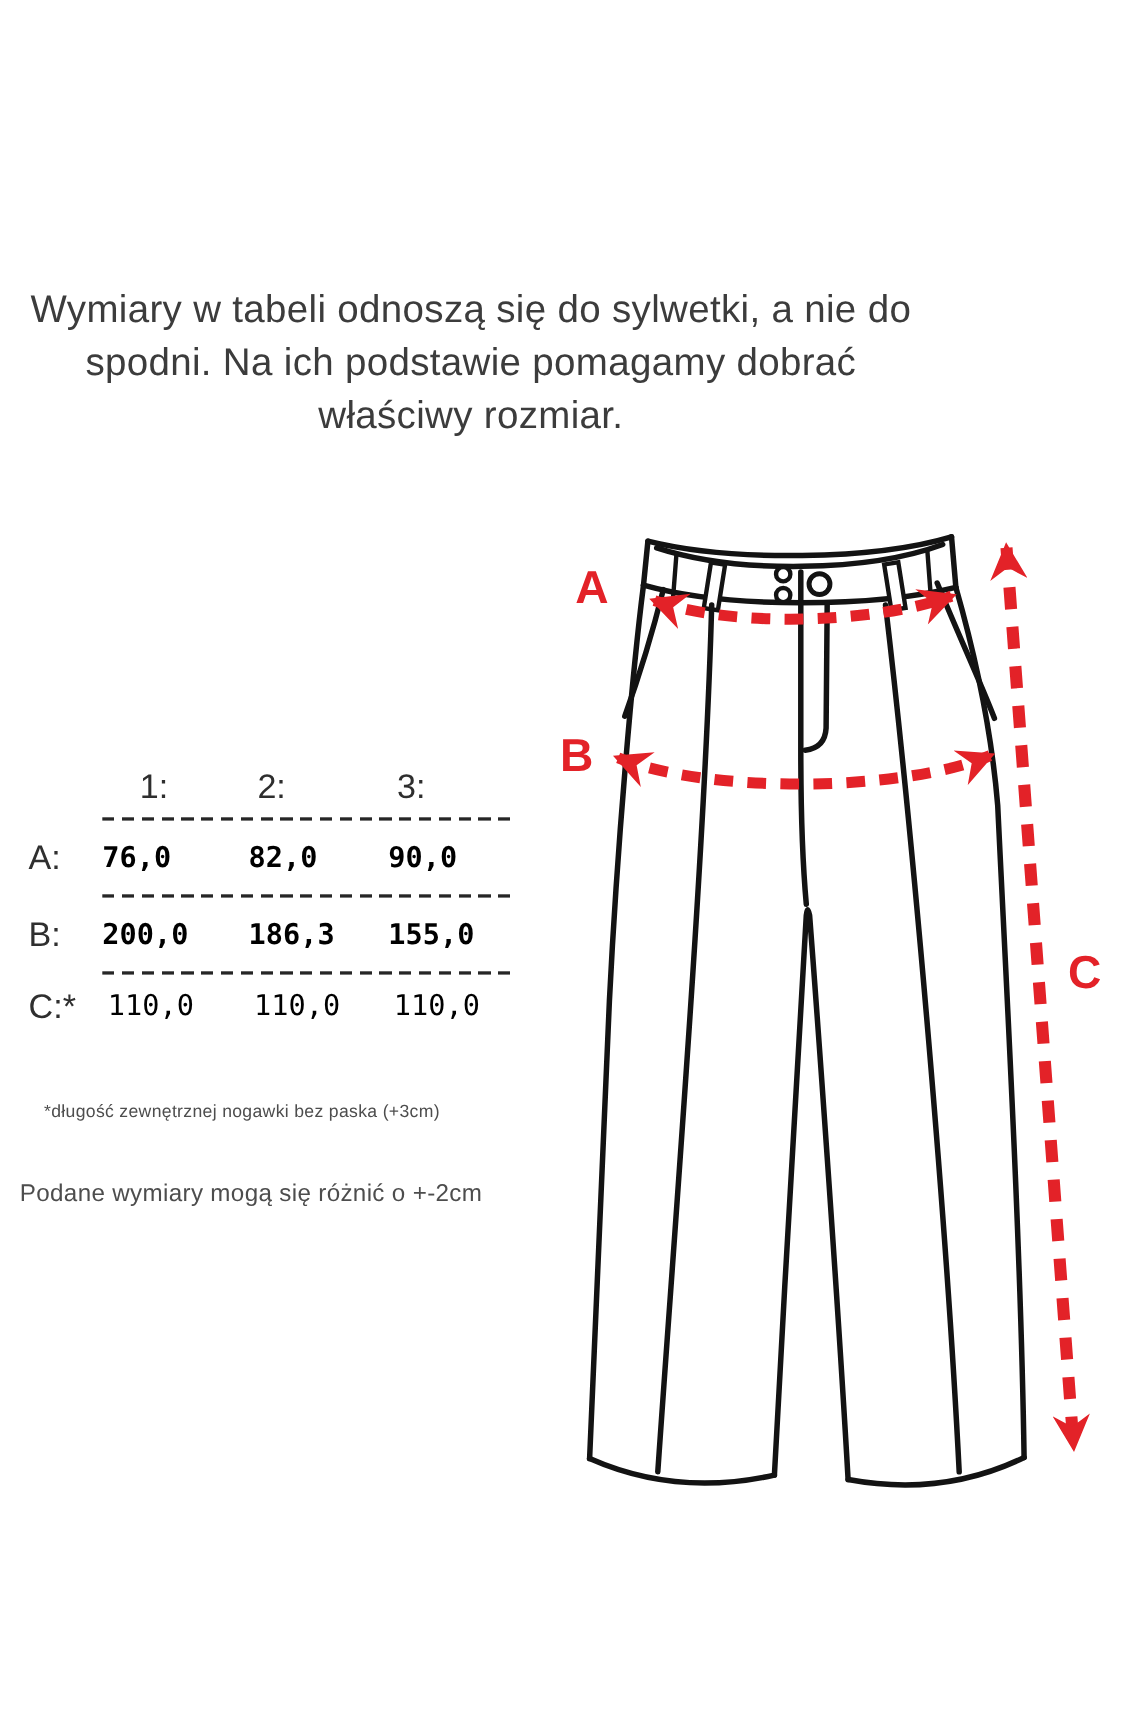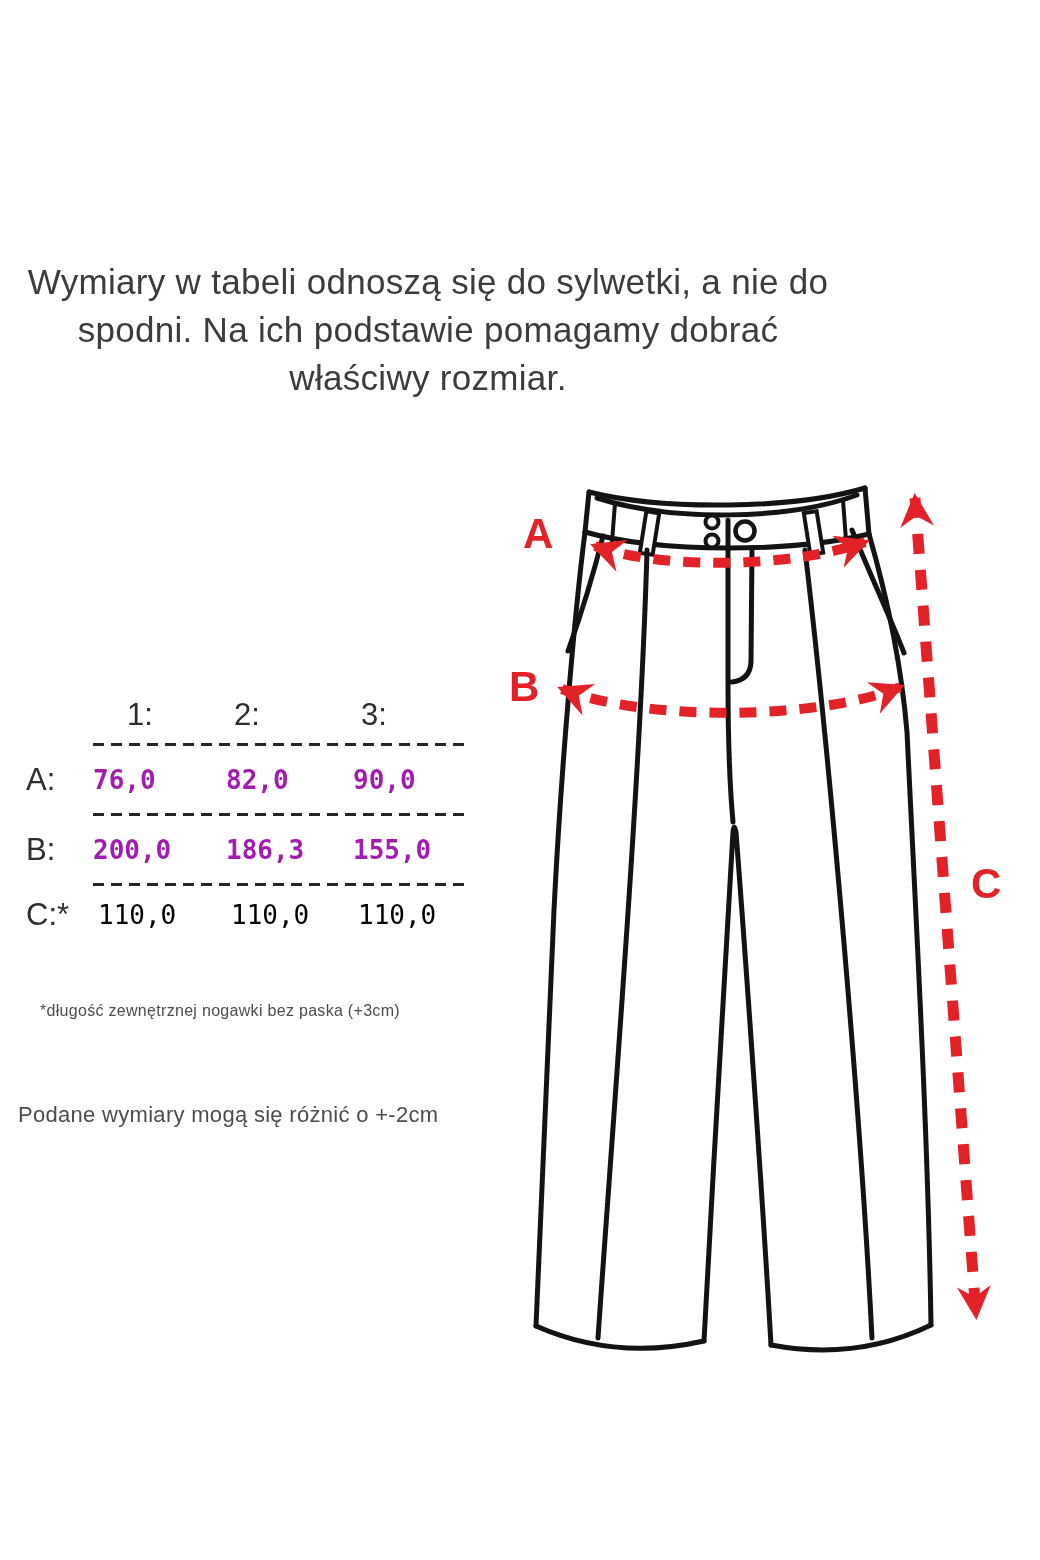--- a/index.html
+++ b/index.html
@@ -23,31 +23,31 @@
   .t-row{display:flex;align-items:center;height:67px;}
   .t-row.t-head{height:60px;align-items:flex-end;padding-bottom:10px;}
   .t-row.t-last{height:58px;}
   .t-cell{flex:0 0 auto;}
   .t-label{width:73px;font-size:31px;padding-left:6px;color:#2f2f2f;}
   .t-col1{width:133px;}
   .t-col2{width:127px;}
   .t-col3{width:113px;}
   .t-colhead{font-size:31px;padding-left:8px;}
   .t-colhead.first{padding-left:34px;}
-  .t-val{font-family:"DejaVu Sans Mono",monospace;font-size:26px;color:#a21caf;}
+  .t-val{font-family:"DejaVu Sans Mono",monospace;font-size:26px;color:#000000;}
   .t-val.bold{font-weight:bold;}
   .t-row.t-last .t-val{color:#000000;padding-left:5px;}
   .t-sep{
     height:3px;margin-left:73px;width:373px;
     background:repeating-linear-gradient(90deg,#262626 0 11px,transparent 11px 18px);
   }
 
   
   .note-1{position:absolute;left:40px;top:1002px;font-size:16px;color:var(--text-note);letter-spacing:.3px;}
-  .note-2{position:absolute;left:18px;top:1072px;font-size:22px;color:var(--text-note);letter-spacing:.3px;margin-top:30px;}
+  .note-2{position:absolute;left:18px;top:1072px;font-size:22px;color:var(--text-note);letter-spacing:.3px;}
 
   
   .pants-wrap{position:absolute;left:495px;top:470px;width:520px;height:900px;}
   .ink{stroke:var(--ink);fill:none;stroke-linecap:round;stroke-linejoin:round;}
   .w5{stroke-width:5px;}
   .w4{stroke-width:4px;}
   .loop{fill:#ffffff;stroke:var(--ink);stroke-width:4px;}
   .btn{fill:#ffffff;stroke:var(--ink);}
   .meas{stroke:var(--accent);fill:none;stroke-width:10px;stroke-dasharray:17 13;}
   .meas-c{stroke:var(--accent);fill:none;stroke-width:11px;stroke-dasharray:20 16;}

